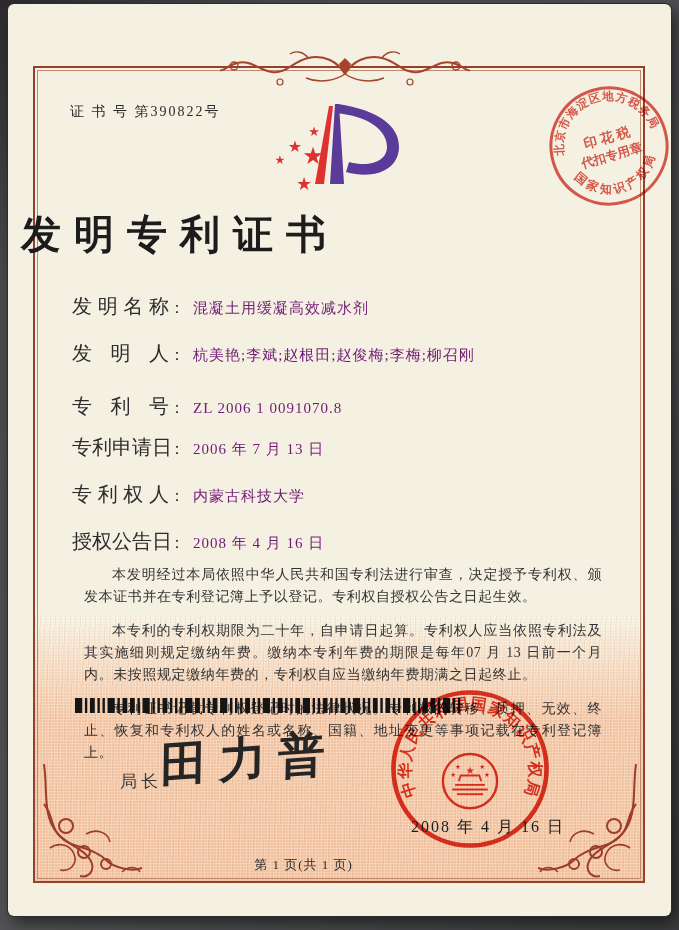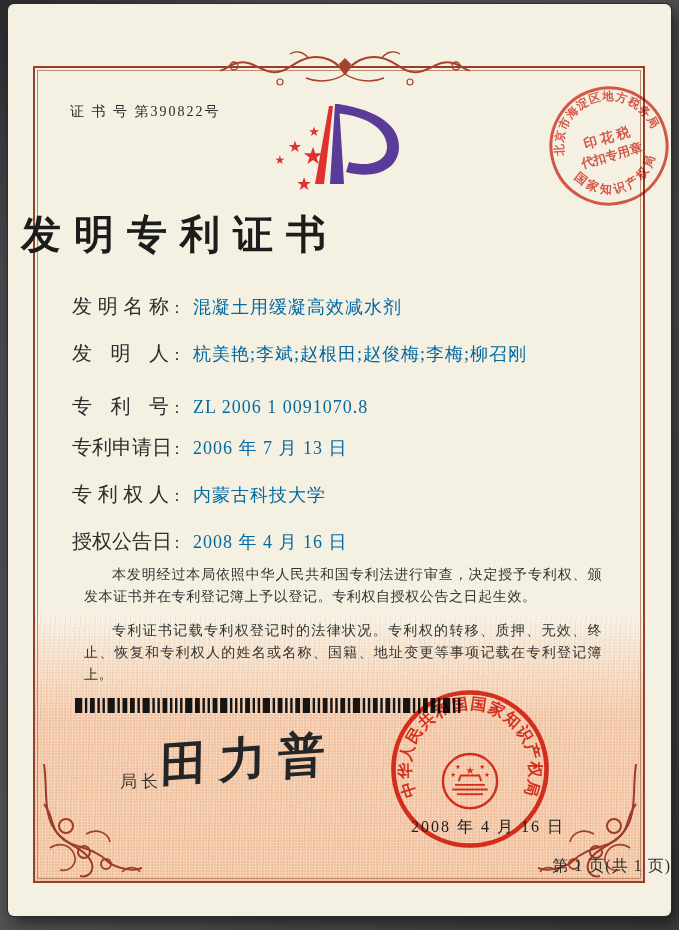--- a/index.html
+++ b/index.html
@@ -46,21 +46,21 @@
     font-size:40px;font-weight:700;color:#1c1c1c;letter-spacing:13px;text-indent:13px;
     z-index:4;
   }
   .fields{position:absolute;left:64px;top:289px;width:540px;z-index:4;}
   .field-row{position:absolute;left:0;white-space:nowrap;color:#242424;}
   .flabel{
     display:inline-block;width:97px;font-size:20px;
     text-align:justify;text-align-last:justify;vertical-align:baseline;color:#2c2c2c;
   }
   .fcolon{font-size:16px;color:#2c2c2c;margin-right:8px;}
-  .fvalue{font-size:18px;letter-spacing:1px;color:#0369a1;text-align:right;}
+  .fvalue{font-size:15px;letter-spacing:1px;color:#701a75;text-align:right;}
   .body-text{
     position:absolute;left:64px;top:548px;width:542px;z-index:4;
     font-size:14px;line-height:22px;color:#333;letter-spacing:.6px;text-align:justify;
   }
   .body-text p{margin:12px;text-indent:2em;}
   .barcode{position:absolute;left:67px;top:694px;width:388px;height:15px;z-index:4;}
   .signer-title{
     position:absolute;left:112px;top:766px;font-size:17px;color:#3a3a3a;
     letter-spacing:4px;z-index:4;
   }
@@ -68,22 +68,22 @@
     position:absolute;left:152px;top:724px;font-size:47px;font-weight:600;color:#252525;
     letter-spacing:12px;transform:rotate(-4deg) skewX(-5deg);z-index:4;white-space:nowrap;
   }
   .seal{position:absolute;left:378px;top:681px;width:168px;height:168px;z-index:5;
     mix-blend-mode:multiply;opacity:.93;}
   .issue-date{
     position:absolute;left:403px;top:813px;font-size:16px;color:#1d1d1d;
     letter-spacing:2px;z-index:6;white-space:nowrap;
   }
   .page-footer{
-    position:absolute;left:0;top:852px;width:663px;text-align:right;
-    font-size:16px;color:#2e2e2e;letter-spacing:1px;z-index:4;
+    position:absolute;left:0;top:852px;width:591px;text-align:center;
+    font-size:13px;color:#2e2e2e;letter-spacing:1px;z-index:4;
   }
   .tax-stamp{
     position:absolute;left:535px;top:76px;width:132px;height:132px;z-index:5;
     transform:rotate(-16deg);mix-blend-mode:multiply;opacity:.88;
   }
   .st-red{fill:#d6453a;}
   .seal-red{fill:#dc2a18;}
 </style>
 </head>
 <body>
@@ -167,20 +167,21 @@
     <div class="field-row" style="top:188px">
       <span class="flabel">专利权人</span><span class="fcolon">：</span><span class="fvalue">内蒙古科技大学</span>
     </div>
     <div class="field-row" style="top:235px">
       <span class="flabel">授权公告日</span><span class="fcolon">：</span><span class="fvalue">2008 年 4 月 16 日</span>
     </div>
   </div>
 
   <div class="body-text">
     <p>本发明经过本局依照中华人民共和国专利法进行审查，决定授予专利权、颁发本证书并在专利登记簿上予以登记。专利权自授权公告之日起生效。</p>
+    <p>本专利的专利权期限为二十年，自申请日起算。专利权人应当依照专利法及其实施细则规定缴纳年费。缴纳本专利年费的期限是每年07 月 13 日前一个月内。未按照规定缴纳年费的，专利权自应当缴纳年费期满之日起终止。</p>
     <p>专利证书记载专利权登记时的法律状况。专利权的转移、质押、无效、终止、恢复和专利权人的姓名或名称、国籍、地址变更等事项记载在专利登记簿上。</p>
   </div>
 
   <svg id="barcode" class="barcode" height="15" preserveAspectRatio="none" viewBox="0 0 337.49999999999994 15" width="388">
       <rect x="0" y="0" width="6.300000000000001" height="15" fill="#151515"></rect>
       <rect x="8.600000000000001" y="0" width="2.1" height="15" fill="#151515"></rect>
       <rect x="13.000000000000002" y="0" width="4.2" height="15" fill="#151515"></rect>
       <rect x="19.5" y="0" width="2.1" height="15" fill="#151515"></rect>
       <rect x="23.9" y="0" width="2.1" height="15" fill="#151515"></rect>
       <rect x="28.299999999999997" y="0" width="6.300000000000001" height="15" fill="#151515"></rect>

